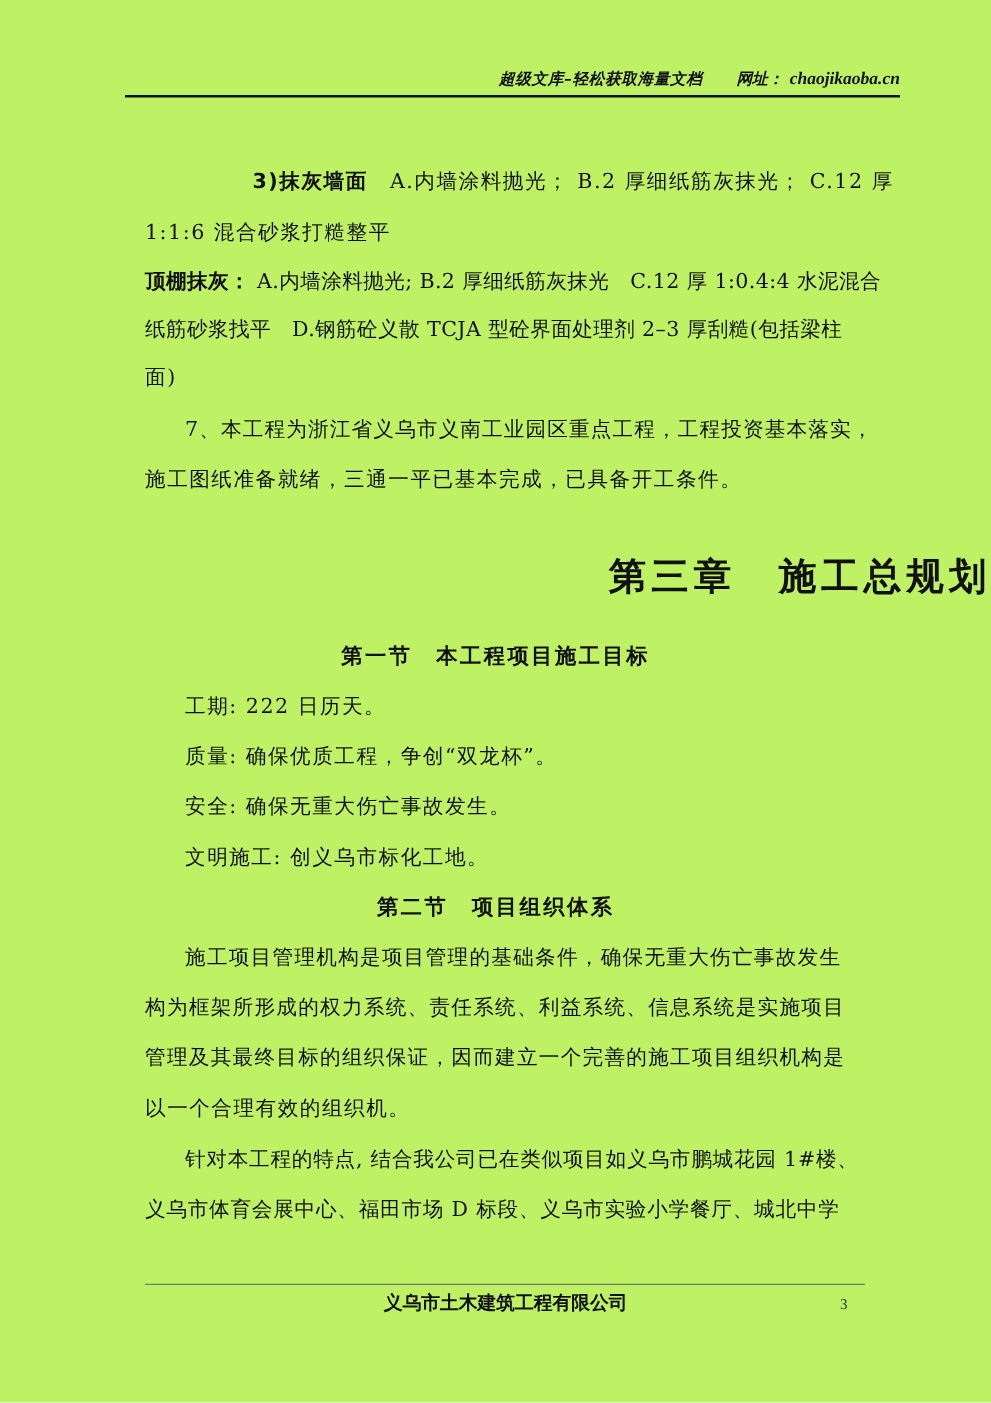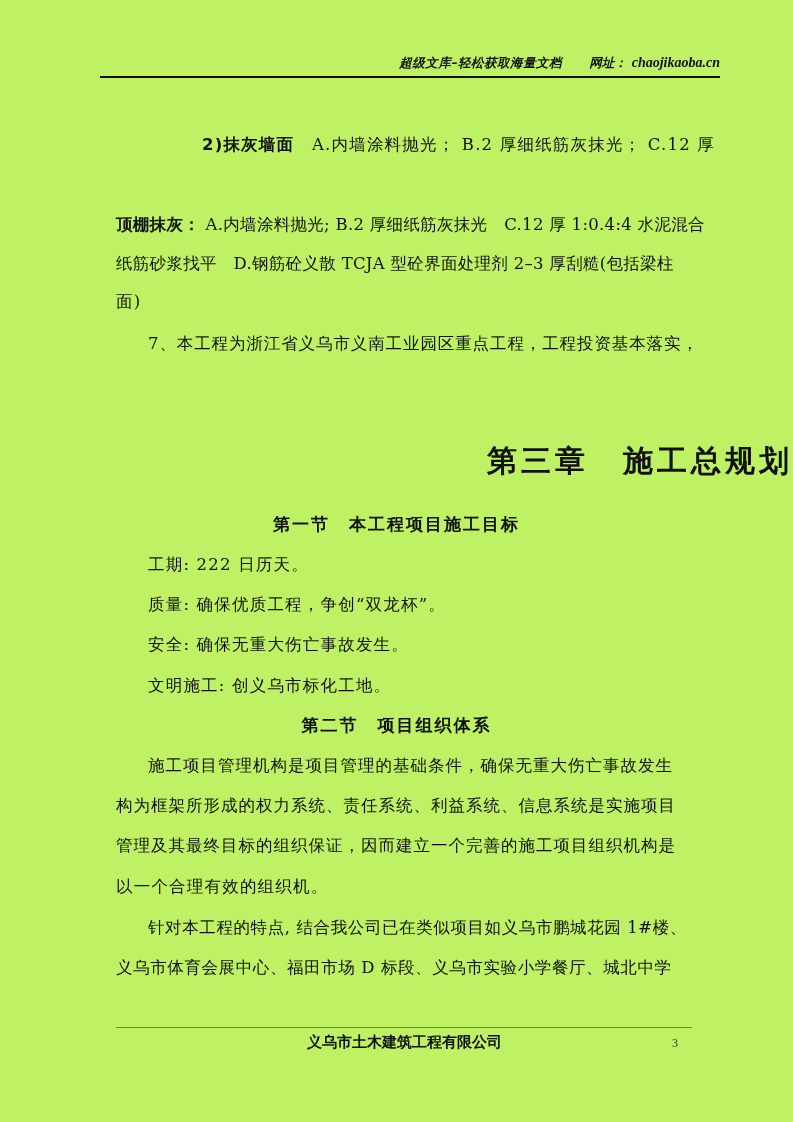--- a/index.html
+++ b/index.html
@@ -40,30 +40,32 @@
 <div class="page">
 
   <div class="header">
     <span class="header-text">超级文库–轻松获取海量文档</span>
     <span class="header-url-label">网址：</span>
     <span class="header-url">chaojikaoba.cn</span>
   </div>
 
 
   <div class="line indent-big" style="top:133px; width:520px;">
-    <span class="bold">2)抹灰墙面</span><span>　A.内墙涂料抛光；  B.2 厚细纸筋灰抹光；  C.12 厚</span>
+    <span class="bold">3)抹灰墙面</span><span>　A.内墙涂料抛光；  B.2 厚细纸筋灰抹光；  C.12 厚</span>
   </div>
+  <div class="line" style="top:174px;">1:1:6 混合砂浆打糙整平</div>
 
   <div class="line" style="top:213px; letter-spacing:0.3px;">
     <span class="bold">顶棚抹灰：</span><span> A.内墙涂料抛光; B.2 厚细纸筋灰抹光　C.12 厚 1:0.4:4 水泥混合</span>
   </div>
   <div class="line" style="top:252px; letter-spacing:0.3px;">纸筋砂浆找平　D.钢筋砼义散 TCJA 型砼界面处理剂 2–3 厚刮糙(包括梁柱</div>
   <div class="line" style="top:290px;">面)</div>
 
   <div class="line indent" style="top:332px; width:572px; letter-spacing:0.9px;">7、本工程为浙江省义乌市义南工业园区重点工程，工程投资基本落实，</div>
+  <div class="line" style="top:372px;">施工图纸准备就绪，三通一平已基本完成，已具备开工条件。</div>
 
   <div class="chapter-title">第三章　施工总规划</div>
 
   <div class="section-title" style="top:513px;">第一节　本工程项目施工目标</div>
 
   <div class="line indent" style="top:553px;">工期:  222 日历天。</div>
   <div class="line indent" style="top:593px;">质量:  确保优质工程，争创“双龙杯”。</div>
   <div class="line indent" style="top:633px;">安全:  确保无重大伤亡事故发生。</div>
   <div class="line indent" style="top:674px;">文明施工:  创义乌市标化工地。</div>
 

